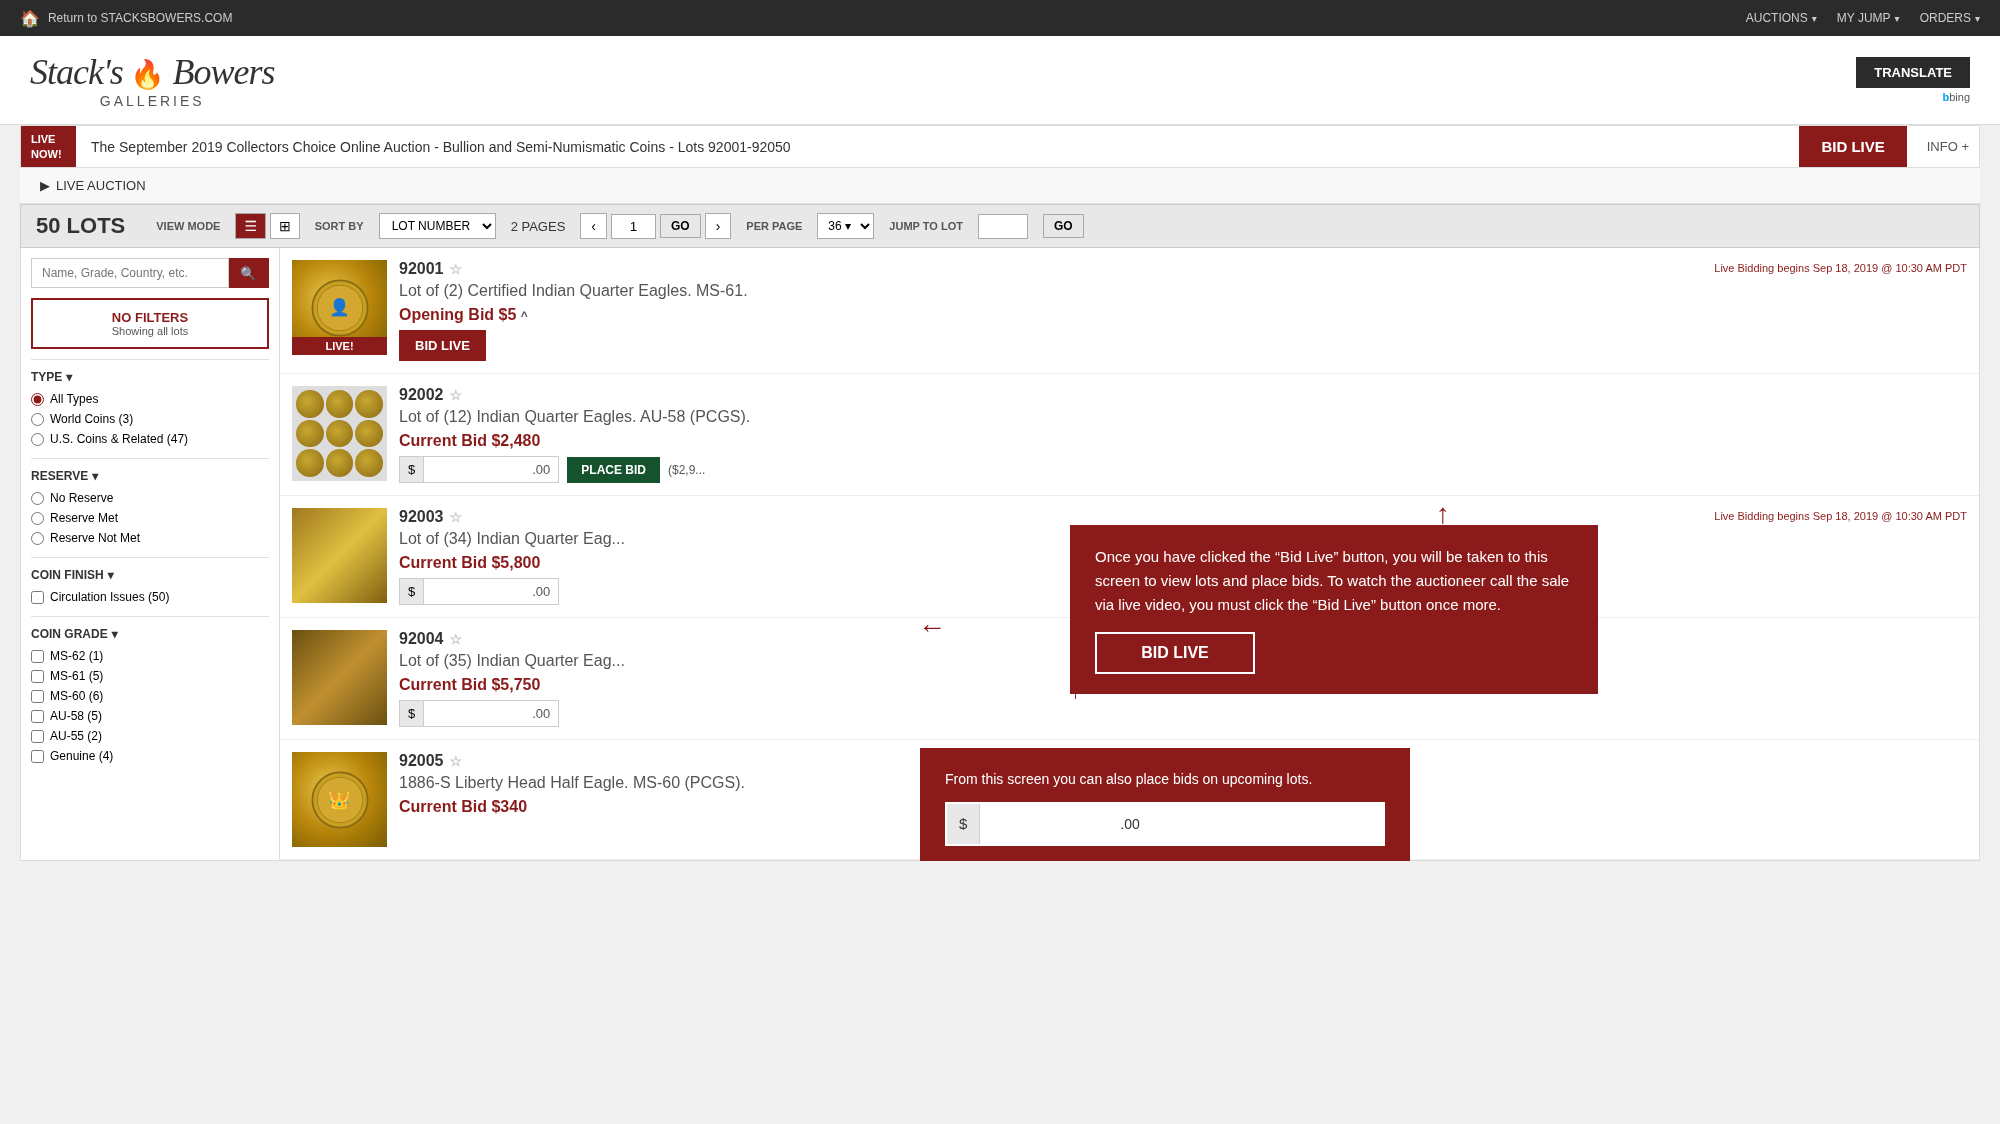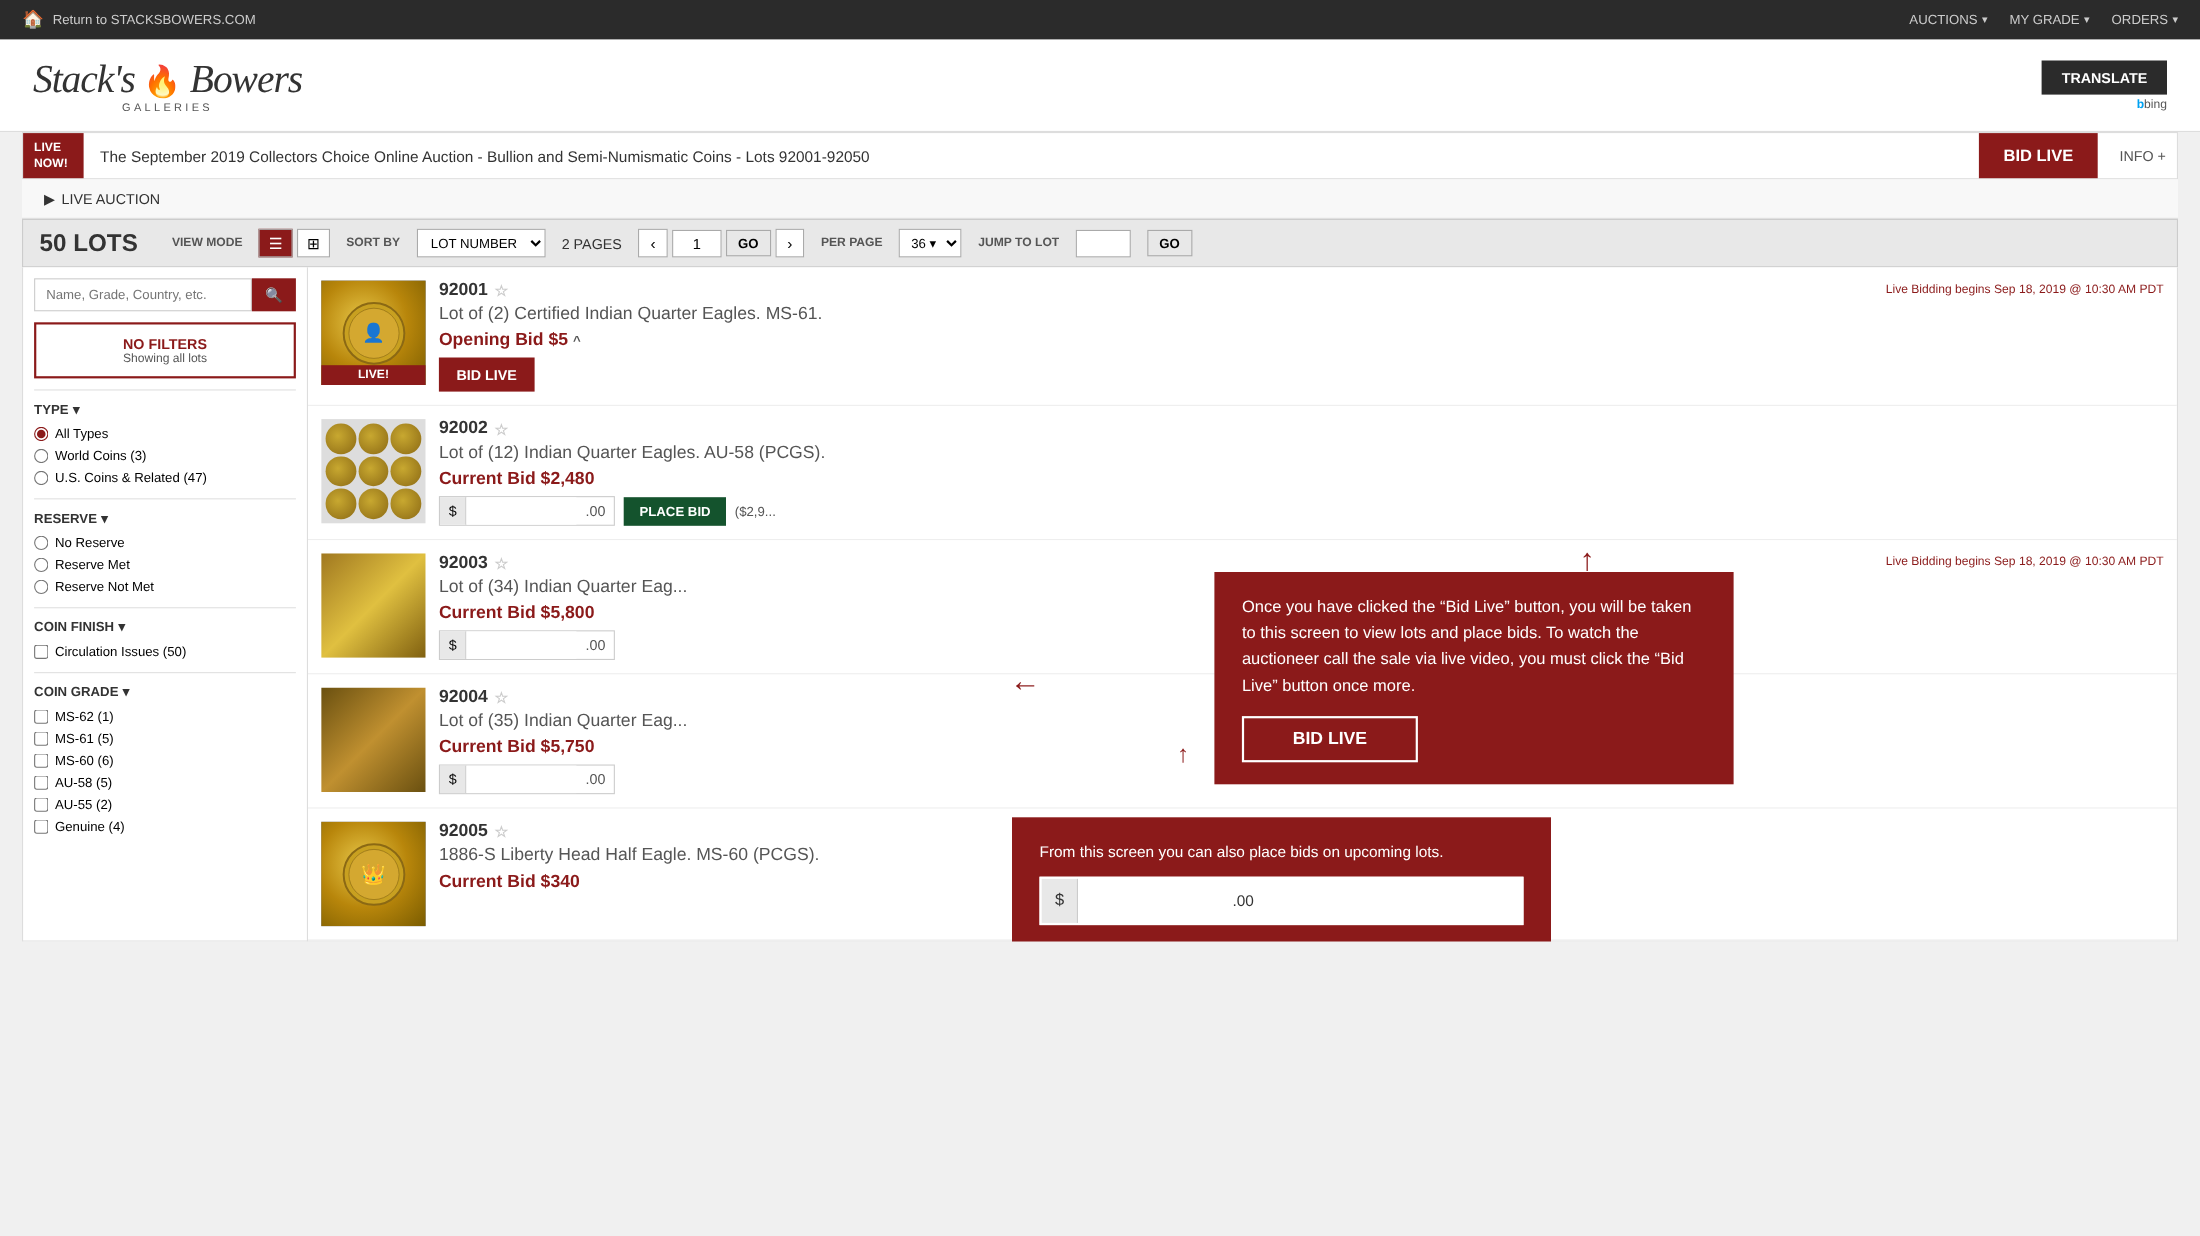--- a/index.html
+++ b/index.html
@@ -29,21 +29,21 @@
       justify-content: space-between;
       border-bottom: 1px solid #ddd;
     }
     .logo-text {
       font-size: 36px;
       font-family: Georgia, serif;
       color: #333;
       letter-spacing: -1px;
     }
     .logo-text .flame { color: #8b1a1a; font-size: 28px; }
-    .logo-sub { font-size: 10px; letter-spacing: 3px; color: #555; text-align: center; }
+    .logo-sub { font-size: 14px; letter-spacing: 3px; color: #555; text-align: center; }
     .translate-btn {
       background: #2b2b2b;
       color: #fff;
       border: none;
       padding: 8px 18px;
       cursor: pointer;
       font-size: 13px;
       font-weight: bold;
     }
     .bing-text { font-size: 11px; color: #555; text-align: right; margin-top: 3px; }
@@ -371,21 +371,21 @@
 
 <div class="top-nav">
   <span style="font-size:16px; margin-right:8px;">🏠</span>
   <a href="#">Return to STACKSBOWERS.COM</a>
   <div class="right-nav">
     <div class="nav-item">
       <span>AUCTIONS</span>
       <span class="caret">▾</span>
     </div>
     <div class="nav-item">
-      <span>MY GRADE</span>
+      <span>MY JUMP</span>
       <span class="caret">▾</span>
     </div>
     <div class="nav-item">
       <span>ORDERS</span>
       <span class="caret">▾</span>
     </div>
   </div>
 </div>
 
 <div class="site-header">
@@ -664,21 +664,21 @@
         <div class="lot-desc">1886-S Liberty Head Half Eagle. MS-60 (PCGS).</div>
         <div class="lot-bid">Current Bid $340</div>
       </div>
     </div>
 
     <div style="position:absolute; top: 250px; left: 790px; z-index:200; width: 490px;">
 
       <div style="text-align:right; margin-right: 110px; margin-bottom: -5px;">
         <span style="color:#8b1a1a; font-size:28px; font-weight:bold;">↑</span>
       </div>
-      <div class="tooltip-box-dark" style="position:relative; width:472px;margin-left:34px;">
+      <div class="tooltip-box-dark" style="position:relative; width:528px;">
         <span>Once you have clicked the “Bid Live” button, you will be taken to this screen to view lots and place bids. To watch the auctioneer call the sale via live video, you must click the “Bid Live” button once more.</span>
         <button class="bid-live-big" style="display:block; background:transparent; border:2px solid #fff; color:#fff; padding:10px 25px; font-size:16px; font-weight:bold; cursor:pointer; margin-top:15px; text-align:center; width:160px;">BID LIVE</button>
       </div>
     </div>
 
     <div style="position:absolute; top: 360px; left: 638px; z-index:200; color: #8b1a1a; font-size:28px;">←</div>
 
     <div style="position:absolute; top: 500px; left: 640px; z-index:200; width: 490px;">
 
       <div style="position:absolute; top:-70px; left:150px; color:#8b1a1a; font-size:22px;">↑</div>

